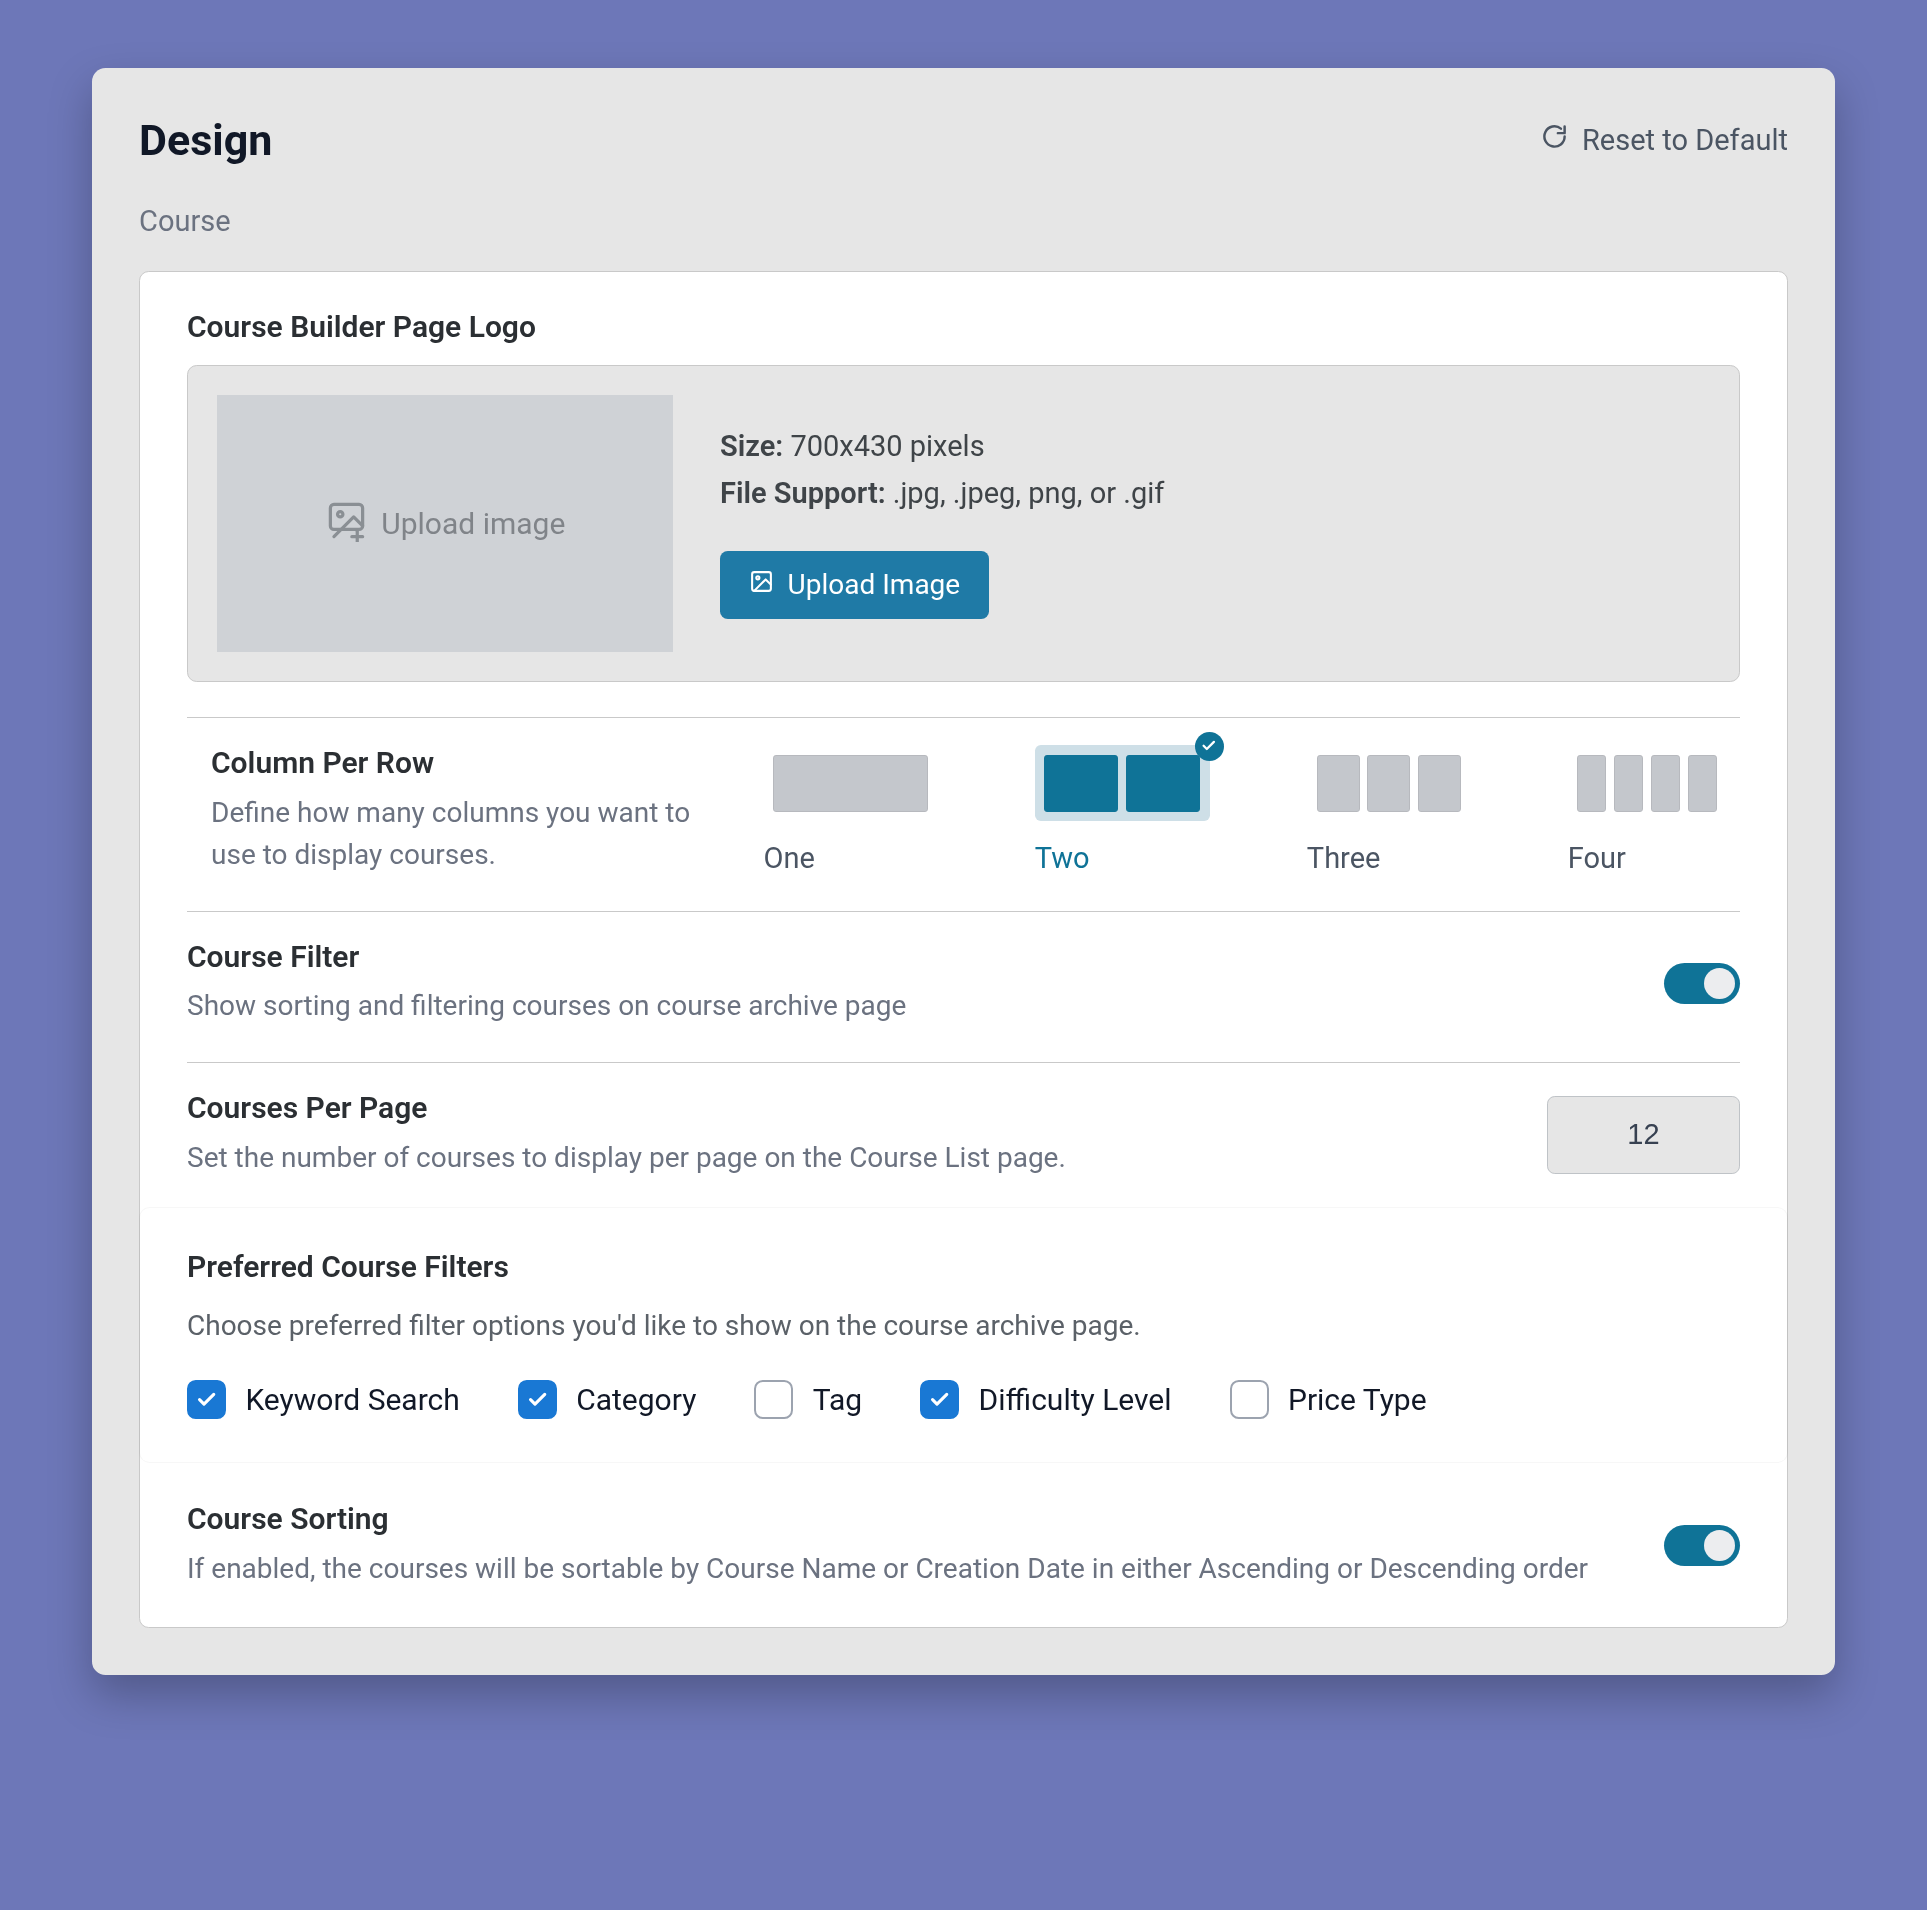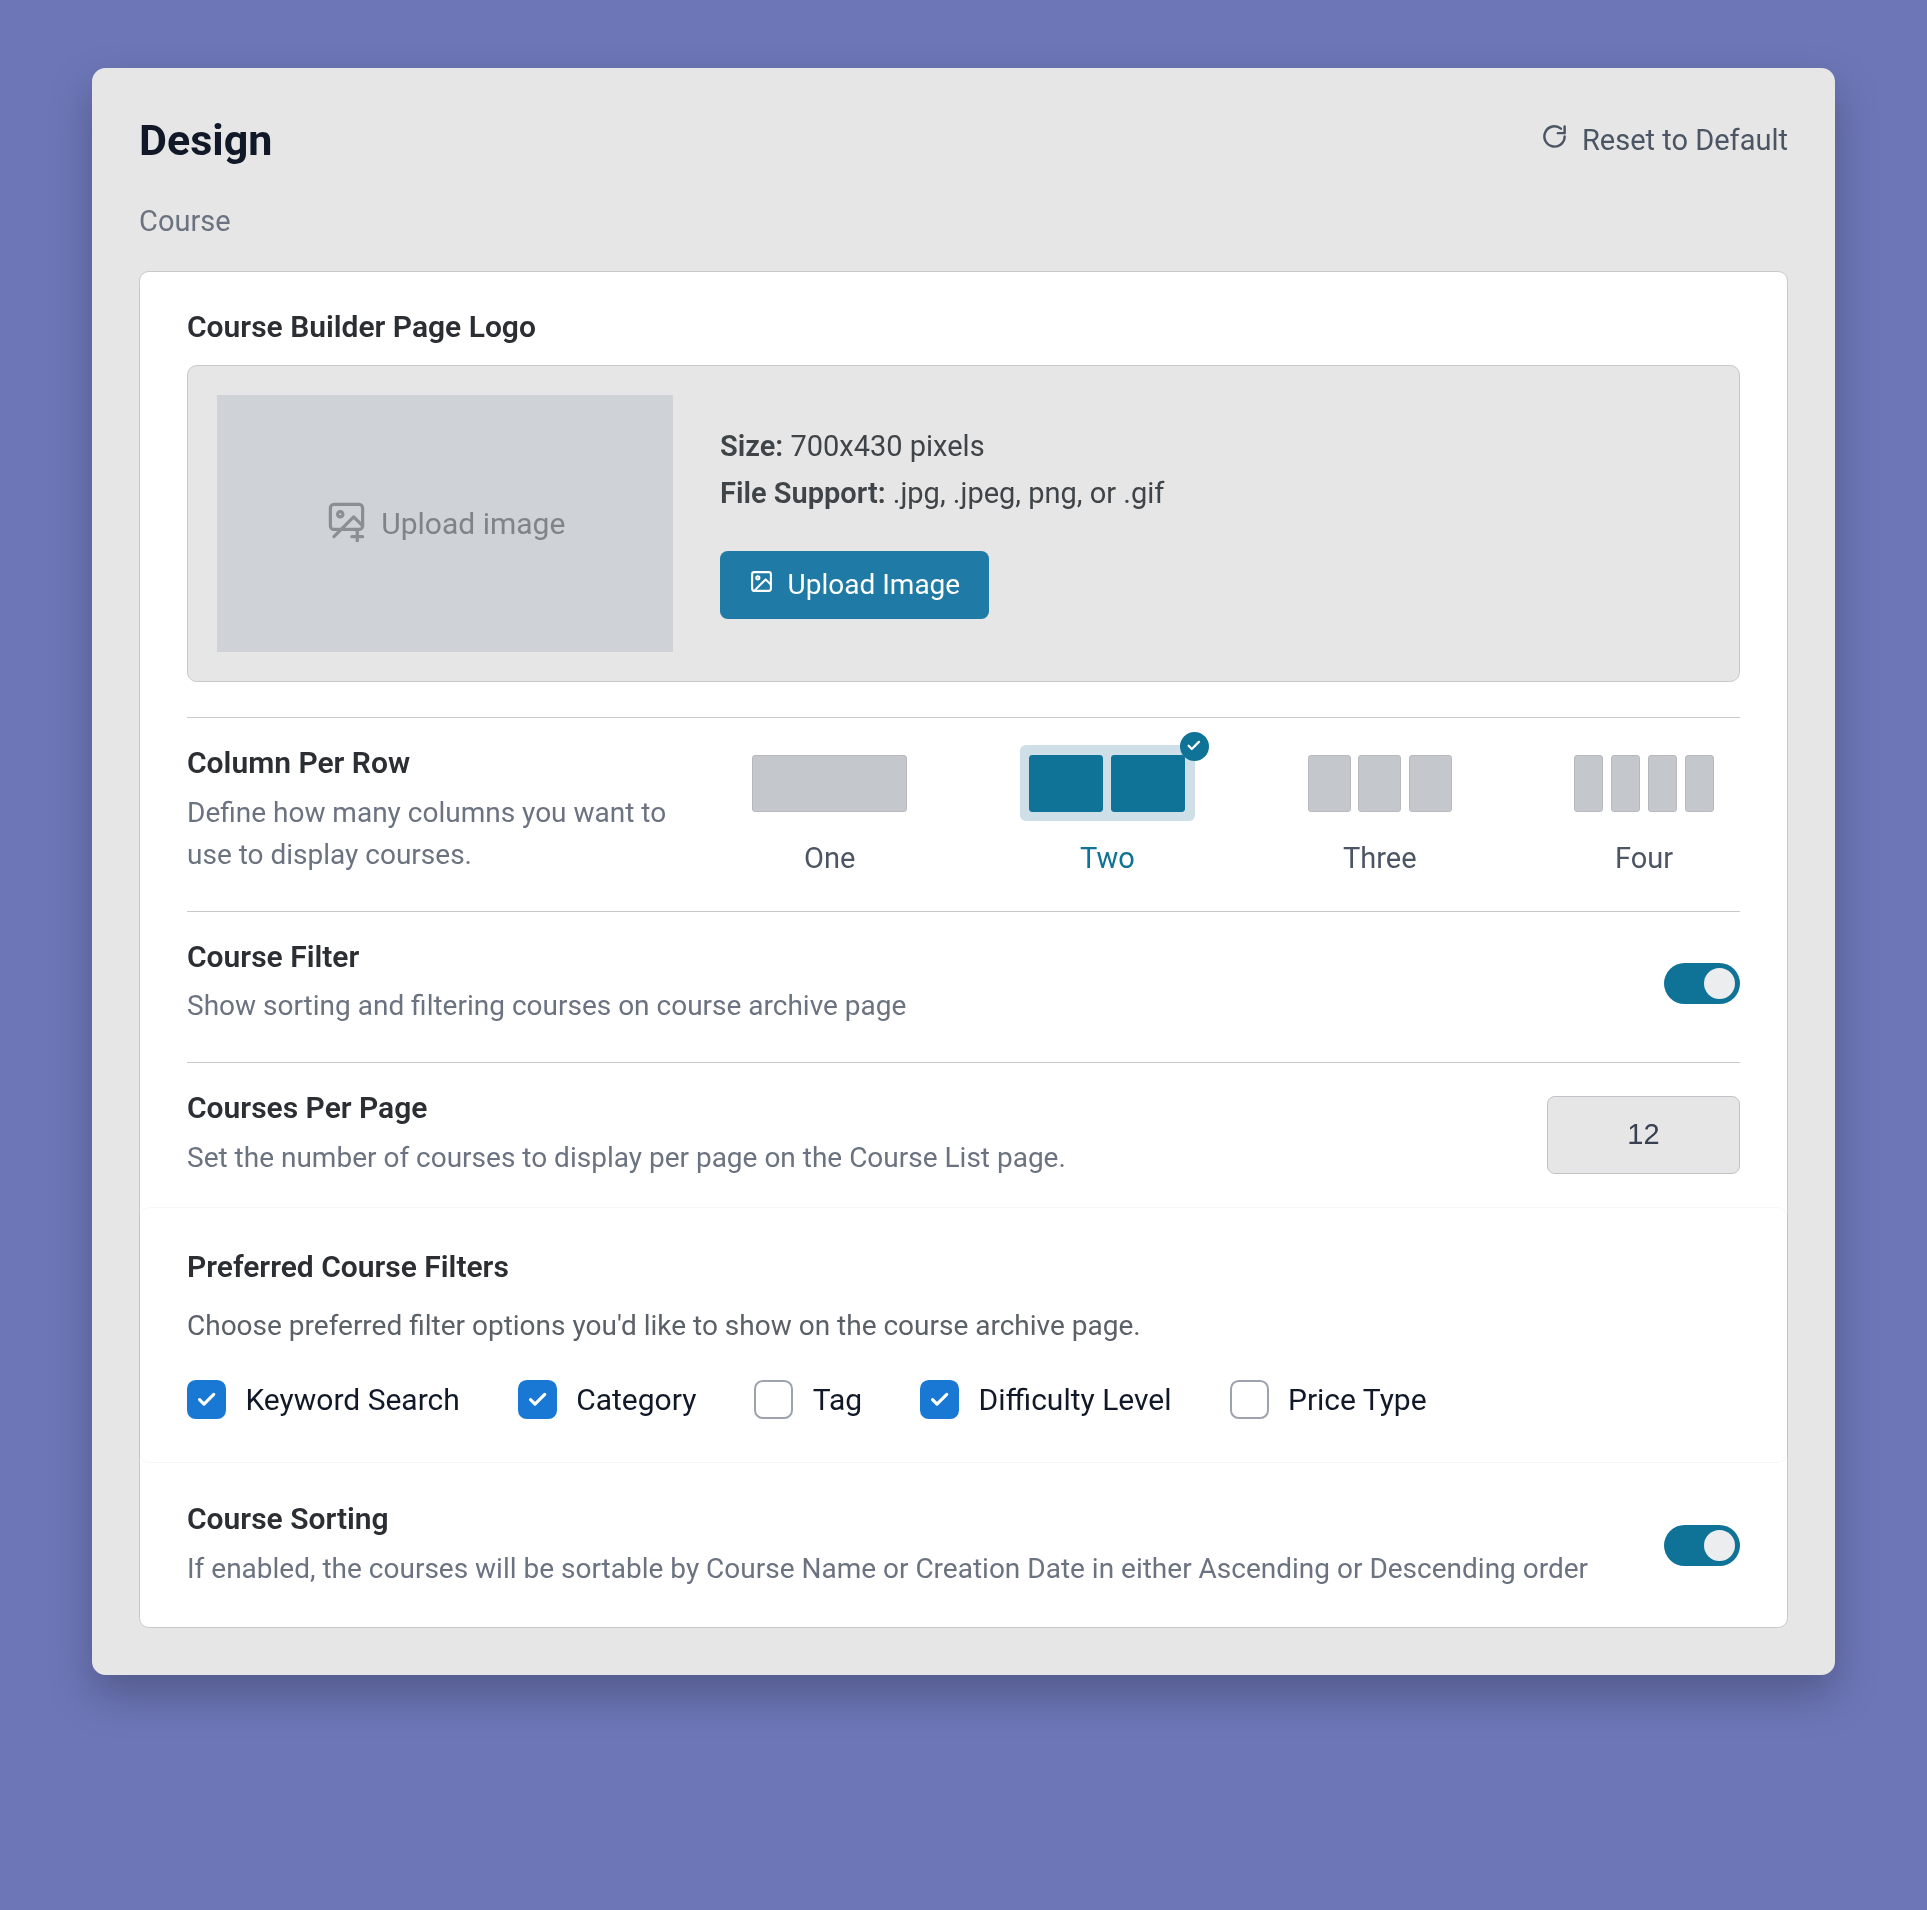--- a/index.html
+++ b/index.html
@@ -89,37 +89,37 @@
     cursor: pointer;
   }
   .divider {
     border-top: 1.9px solid #c9c9c9;
     margin: 35px 0 27px 0;
   }
   .row-flex {
     display: flex;
     gap: 25px;
     align-items: flex-start;
+    margin-left: 24px;
   }
   .col-left { flex: 0 0 514px; }
   .col-right { flex: 1; }
   .desc {
     color: #6b7280;
     font-size: 28px;
     line-height: 1.5;
     margin-top: 11.6px;
   }
   .column-choices {
     display: flex;
     gap: 70px;
     justify-content: space-around;
     align-items: flex-end;
   }
   .choice {
-    text-align: center;
     cursor: pointer;
     position: relative;
   }
   .choice .thumb {
     display: flex;
     gap: 7.8px;
     padding: 9.7px;
     border-radius: 5.8px;
     height: 76px;
     align-items: stretch;

